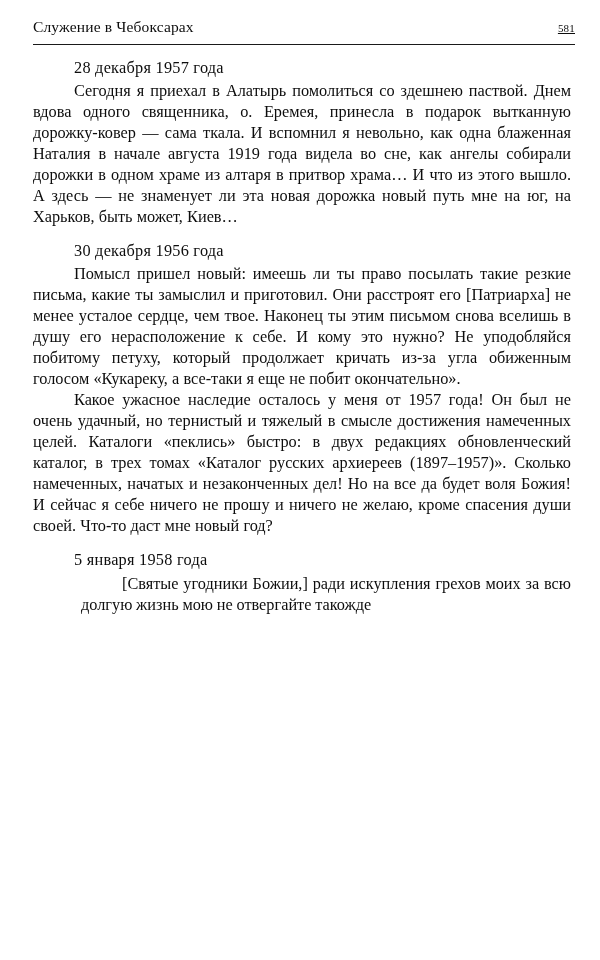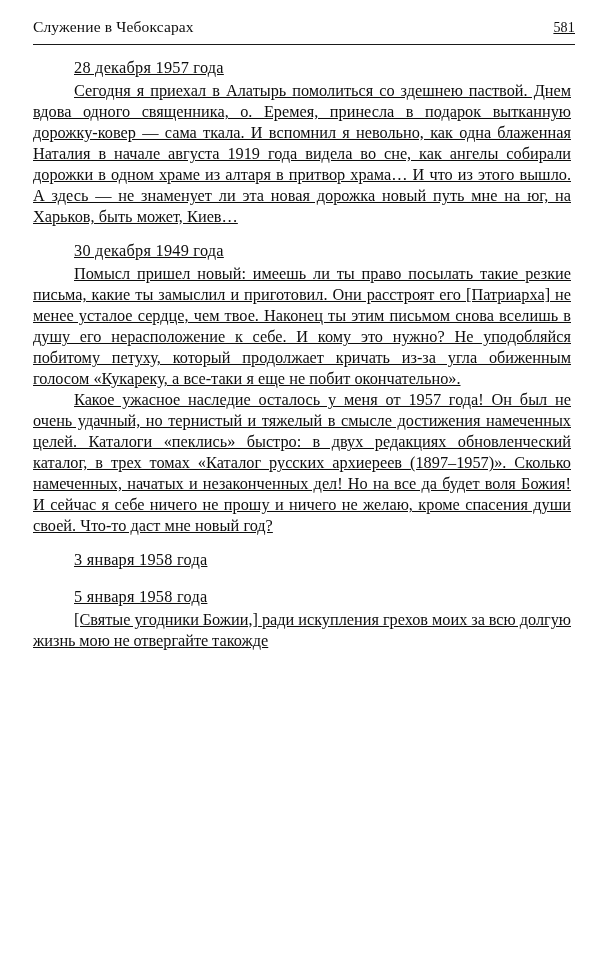--- a/index.html
+++ b/index.html
@@ -30,61 +30,61 @@
     display: flex;
     align-items: baseline;
     justify-content: space-between;
   }
   .running-head-title {
     font-size: 15.5px;
     letter-spacing: 0.15px;
     white-space: nowrap;
   }
   .running-head-folio {
-    font-size: 14px;
+    font-size: 11px;
     letter-spacing: 0.2px;
     text-decoration: underline;
   }
   .head-rule {
     position: absolute;
     left: 33px;
     width: 542px;
     top: 44px;
     height: 0;
     border-top: 1.6px solid #1a1a1a;
   }
   .body-column {
     position: absolute;
     left: 33px;
     top: 55px;
     width: 538px;
   }
   .entry {
     margin: 0;
-    text-decoration: underline;
   }
   .entry-date {
     margin: 0;
     font-size: 16.3px;
     text-indent: 41px;
     line-height: 25.2px;
     letter-spacing: 0.25px;
     white-space: nowrap;
   }
   .entry-para {
     margin: 0;
     font-size: 16.3px;
     line-height: 21px;
     text-align: justify;
     text-indent: 41px;
     hyphens: manual;
     word-spacing: 0.1px;
   }
   .entry-para.tight {
     word-spacing: -0.3px;
+    margin-left: 48px;
   }
   .gap-before-date {
     margin-top: 11px;
   }
 </style>
 </head>
 <body>
 
 <div class="page">
 
@@ -96,30 +96,29 @@
   <div class="head-rule"></div>
 
   <div class="body-column">
 
     <div class="entry">
       <p class="entry-date">28 декабря 1957 года</p>
       <p class="entry-para">Сегодня я приехал в Алатырь помолиться со здешнею паствой. Днем вдова одного священника, о. Еремея, принесла в подарок вытканную дорожку-ковер — сама ткала. И вспомнил я невольно, как одна блаженная Наталия в начале августа 1919 года видела во сне, как ангелы собирали дорожки в одном храме из алтаря в притвор храма… И что из этого вышло. А здесь — не знаменует ли эта новая дорожка новый путь мне на юг, на Харьков, быть может, Киев…</p>
     </div>
 
     <div class="entry">
-      <p class="entry-date gap-before-date">30 декабря 1949 года</p>
+      <p class="entry-date gap-before-date">30 декабря 1956 года</p>
       <p class="entry-para">Помысл пришел новый: имеешь ли ты право посылать такие резкие письма, какие ты замыслил и приготовил. Они расстроят его [Патриарха] не менее усталое сердце, чем твое. Наконец ты этим письмом снова вселишь в душу его нерасположение к себе. И кому это нужно? Не уподобляйся побитому петуху, который продолжает кричать из-за угла обиженным голосом «Кукареку, а все-таки я еще не побит окончательно».</p>
     </div>
 
     <div class="entry">
       <p class="entry-para">Какое ужасное наследие осталось у меня от 1957 года! Он был не очень удачный, но тернистый и тяжелый в смысле достижения намеченных целей. Каталоги «пеклись» быстро: в двух редакциях обновленческий каталог, в трех томах «Каталог русских архиереев (1897–1957)». Сколько намеченных, начатых и незаконченных дел! Но на все да будет воля Божия! И сейчас я себе ничего не прошу и ничего не желаю, кроме спасения души своей. Что-то даст мне новый год?</p>
     </div>
 
     <div class="entry">
-      <p class="entry-date gap-before-date">3 января 1958 года</p>
     </div>
 
     <div class="entry">
       <p class="entry-date gap-before-date">5 января 1958 года</p>
       <p class="entry-para tight">[Святые угодники Божии,] ради искупления грехов моих за всю долгую жизнь мою не отвергайте такожде</p>
     </div>
 
   </div>
 </div>
 

